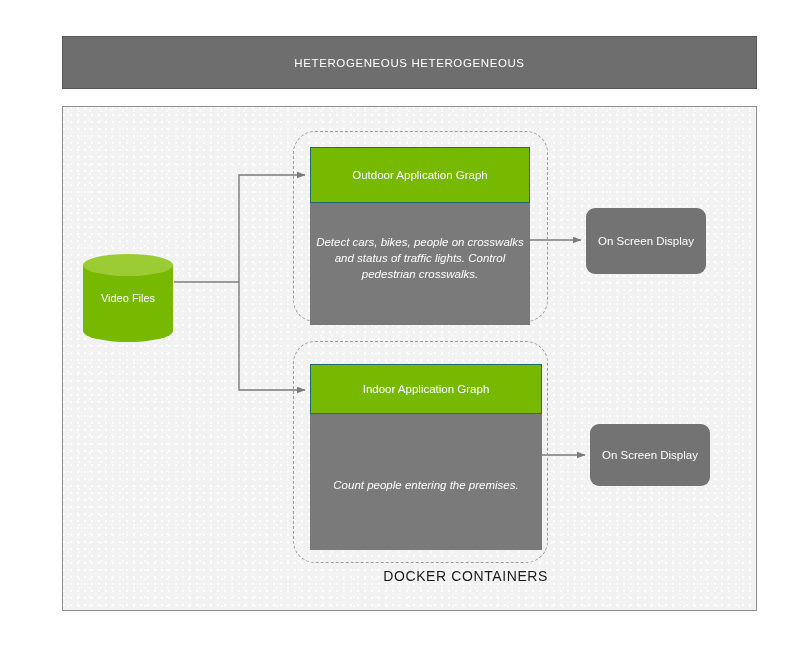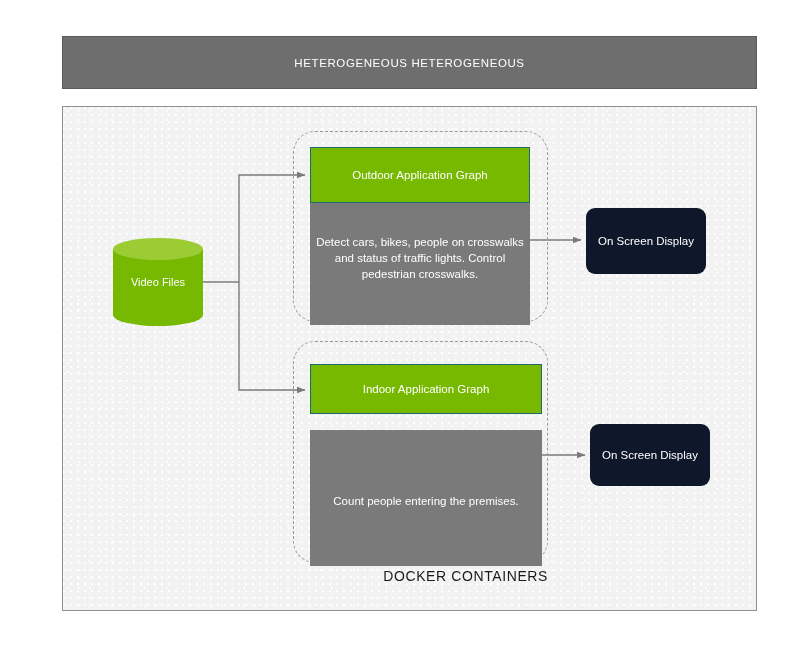--- a/index.html
+++ b/index.html
@@ -56,24 +56,23 @@
     background-image:
       radial-gradient(circle at 1px 1px, #ffffff 0.9px, transparent 1.1px),
       radial-gradient(circle at 5px 4px, #fafafa 0.8px, transparent 1.0px);
     background-size: 7px 7px, 11px 9px;
   }
 
   
   .cylinder {
     position: absolute;
     left: 83px;
-    top: 238px;
+    top: 254px;
     width: 90px;
     height: 88px;
-    margin-left: 30px;
   }
   .cyl-body {
     position: absolute;
     left: 0; top: 11px;
     width: 90px;
     height: 66px;
     background: #76b900;
   }
   .cyl-top {
     position: absolute;
@@ -146,43 +145,44 @@
   .app-body {
     position: absolute;
     left: 0;
     width: 100%;
     box-sizing: border-box;
     background: #7a7a7a;
     display: flex;
     align-items: flex-start;
     justify-content: center;
     padding-top: 0;
+    font-style: italic;
   }
   .app-body .body-text {
     color: #ffffff;
     font-size: 11.5px;
     line-height: 16px;
     text-align: center;
     width: 100%;
     padding: 0 6px;
     box-sizing: border-box;
   }
 
   .app-outdoor { left: 310px; top: 147px; width: 220px; height: 178px; }
   .app-outdoor .app-head { height: 56px; }
   .app-outdoor .app-body { top: 56px; height: 122px; padding-top: 31px; }
 
   .app-indoor { left: 310px; top: 364px; width: 220px; height: 186px; padding-left: 12px; }
   .app-indoor .app-head { height: 50px; }
-  .app-indoor .app-body { top: 50px; height: 136px; padding-top: 63px; margin-top: 16px; }
+  .app-indoor .app-body { top: 50px; height: 136px; padding-top: 63px; }
 
   
   .osd {
     position: absolute;
-    background: #0f172a;
+    background: #737373;
     border-radius: 9px;
     display: flex;
     align-items: center;
     justify-content: center;
     text-align: center;
     color: #ffffff;
     font-size: 11.5px;
     line-height: 15px;
   }
   .osd-top    { left: 586px; top: 208px; width: 120px; height: 66px; }

